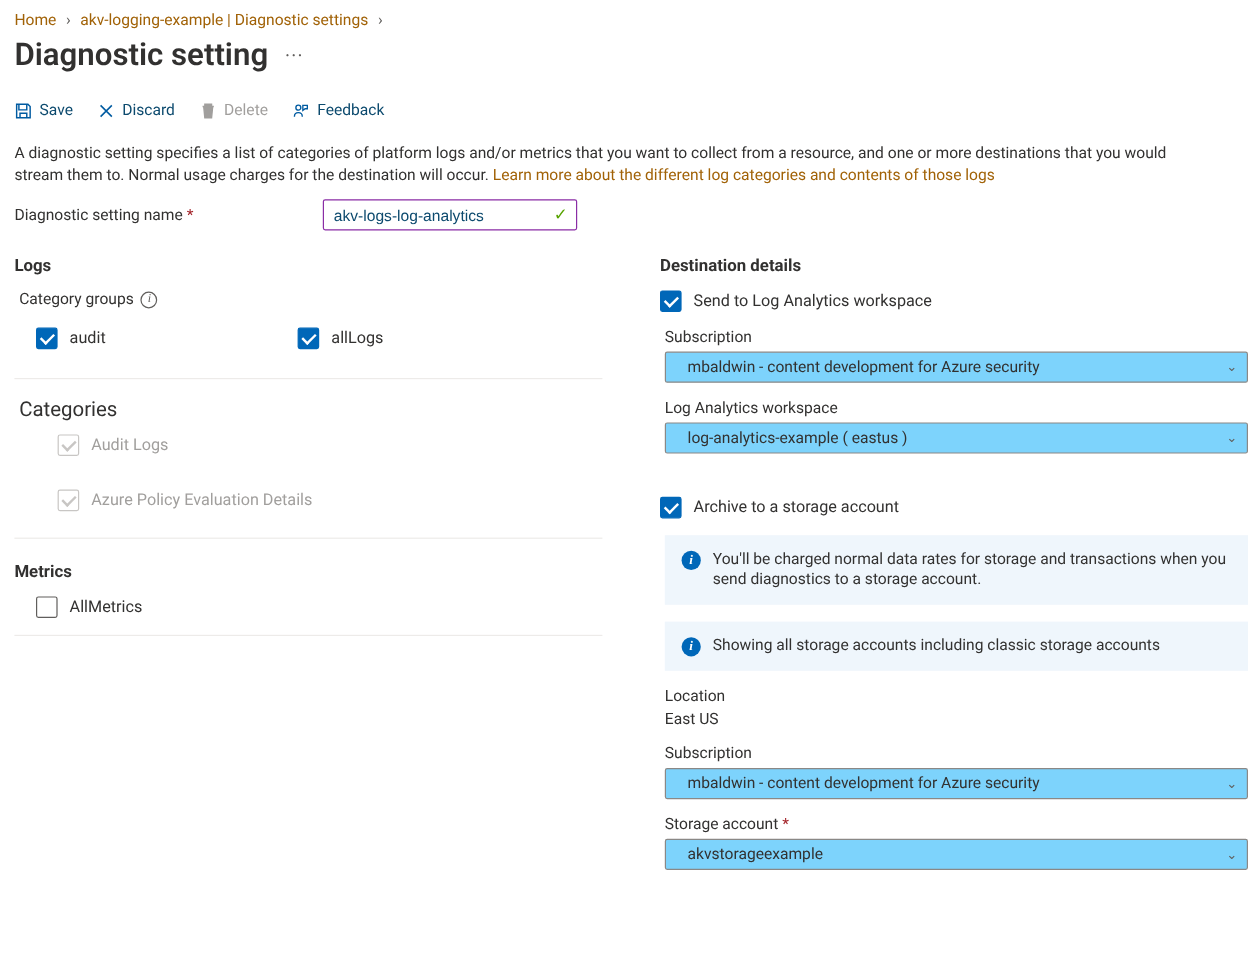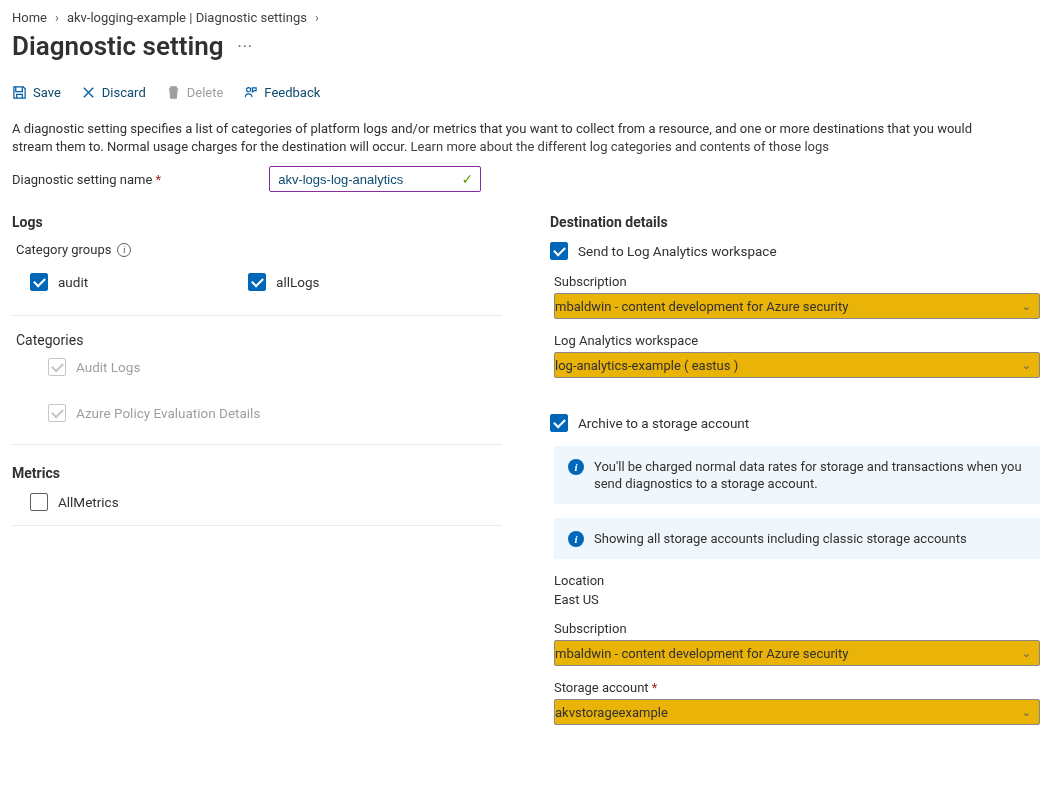--- a/index.html
+++ b/index.html
@@ -5,21 +5,21 @@
   * { box-sizing: border-box; }
   body {
     margin: 0;
     padding: 8px 12px;
     font-family: "Segoe UI", -apple-system, BlinkMacSystemFont, Roboto, sans-serif;
     font-size: 13px;
     color: #323130;
     background: #ffffff;
     width: 1046px;
   }
-  a { color: #404040; text-decoration: none; }
+  a { color: #a16207; text-decoration: none; }
 
   
   .breadcrumb { display: flex; align-items: center; gap: 8px; font-size: 13px; margin-bottom: 4px; padding-top: 2px;}
   .breadcrumb span.sep { color: #605e5c; }
 
   
   .title-row { display: flex; align-items: center; gap: 14px; margin: 6px 0 18px 0;}
   h1 { font-size: 26px; font-weight: 600; margin: 0; }
   .ellipsis { color: #605e5c; font-size: 16px; letter-spacing: 1px; cursor:pointer;}
 
@@ -66,27 +66,27 @@
     flex-shrink:0;
   }
   .checkbox.checked { background:#0067b8; border:1px solid #0067b8; }
   .checkbox.checked::after { content:""; width:5px; height:9px; border:solid #fff; border-width:0 2px 2px 0; transform: rotate(45deg) translate(-1px,-1px);}
   .checkbox.unchecked { border:1px solid #605e5c; background:#fff;}
   .checkbox.disabled { border:1px solid #c8c6c4; background:#fff;}
   .checkbox.disabled.checked-dis::after { content:""; width:5px; height:9px; border:solid #c8c6c4; border-width:0 2px 2px 0; transform: rotate(45deg) translate(-1px,-1px);}
   .disabled-text { color:#a19f9d; }
 
   .group-divider { border-bottom:1px solid #edebe9; margin:14px 0 10px 0;}
-  .categories-label, .metrics-label { font-size:14px; margin:16px 0 4px 4px;}
+  .categories-label, .metrics-label { font-size:17px; margin:16px 0 4px 4px;}
 
   
   .dest-label { font-size:13px; margin:14px 0 4px 0;}
   .select {
-    width:100%; height:26px; border:1px solid #8a8886; border-radius:2px; padding:0 24px 0 0;
-    font-size:13px; background:#eab308; position:relative; display:flex; align-items:center; cursor:pointer;
+    width:100%; height:26px; border:1px solid #8a8886; border-radius:2px; padding:0 24px 0 18px;
+    font-size:13px; background:#7dd3fc; position:relative; display:flex; align-items:center; cursor:pointer;
   }
   .select .chev { position:absolute; right:8px; top:50%; transform:translateY(-50%); font-size:11px; color:#605e5c;}
   .dest-block { padding-left: 4px; }
 
   .info-banner { background:#eff6fc; padding:12px 14px; display:flex; gap:10px; align-items:flex-start; font-size:13px; margin:14px 0 8px 0;}
   .info-banner .icon { width:16px; height:16px; border-radius:50%; background:#0067b8; color:#fff; display:inline-flex; align-items:center; justify-content:center; font-size:11px; font-weight:bold; font-style:italic; font-family: Georgia, serif; flex-shrink:0; margin-top:1px;}
   .info-banner .text { line-height:17px; }
 
   .static-val { font-size:13px; margin:2px 0 10px 0;}
 

